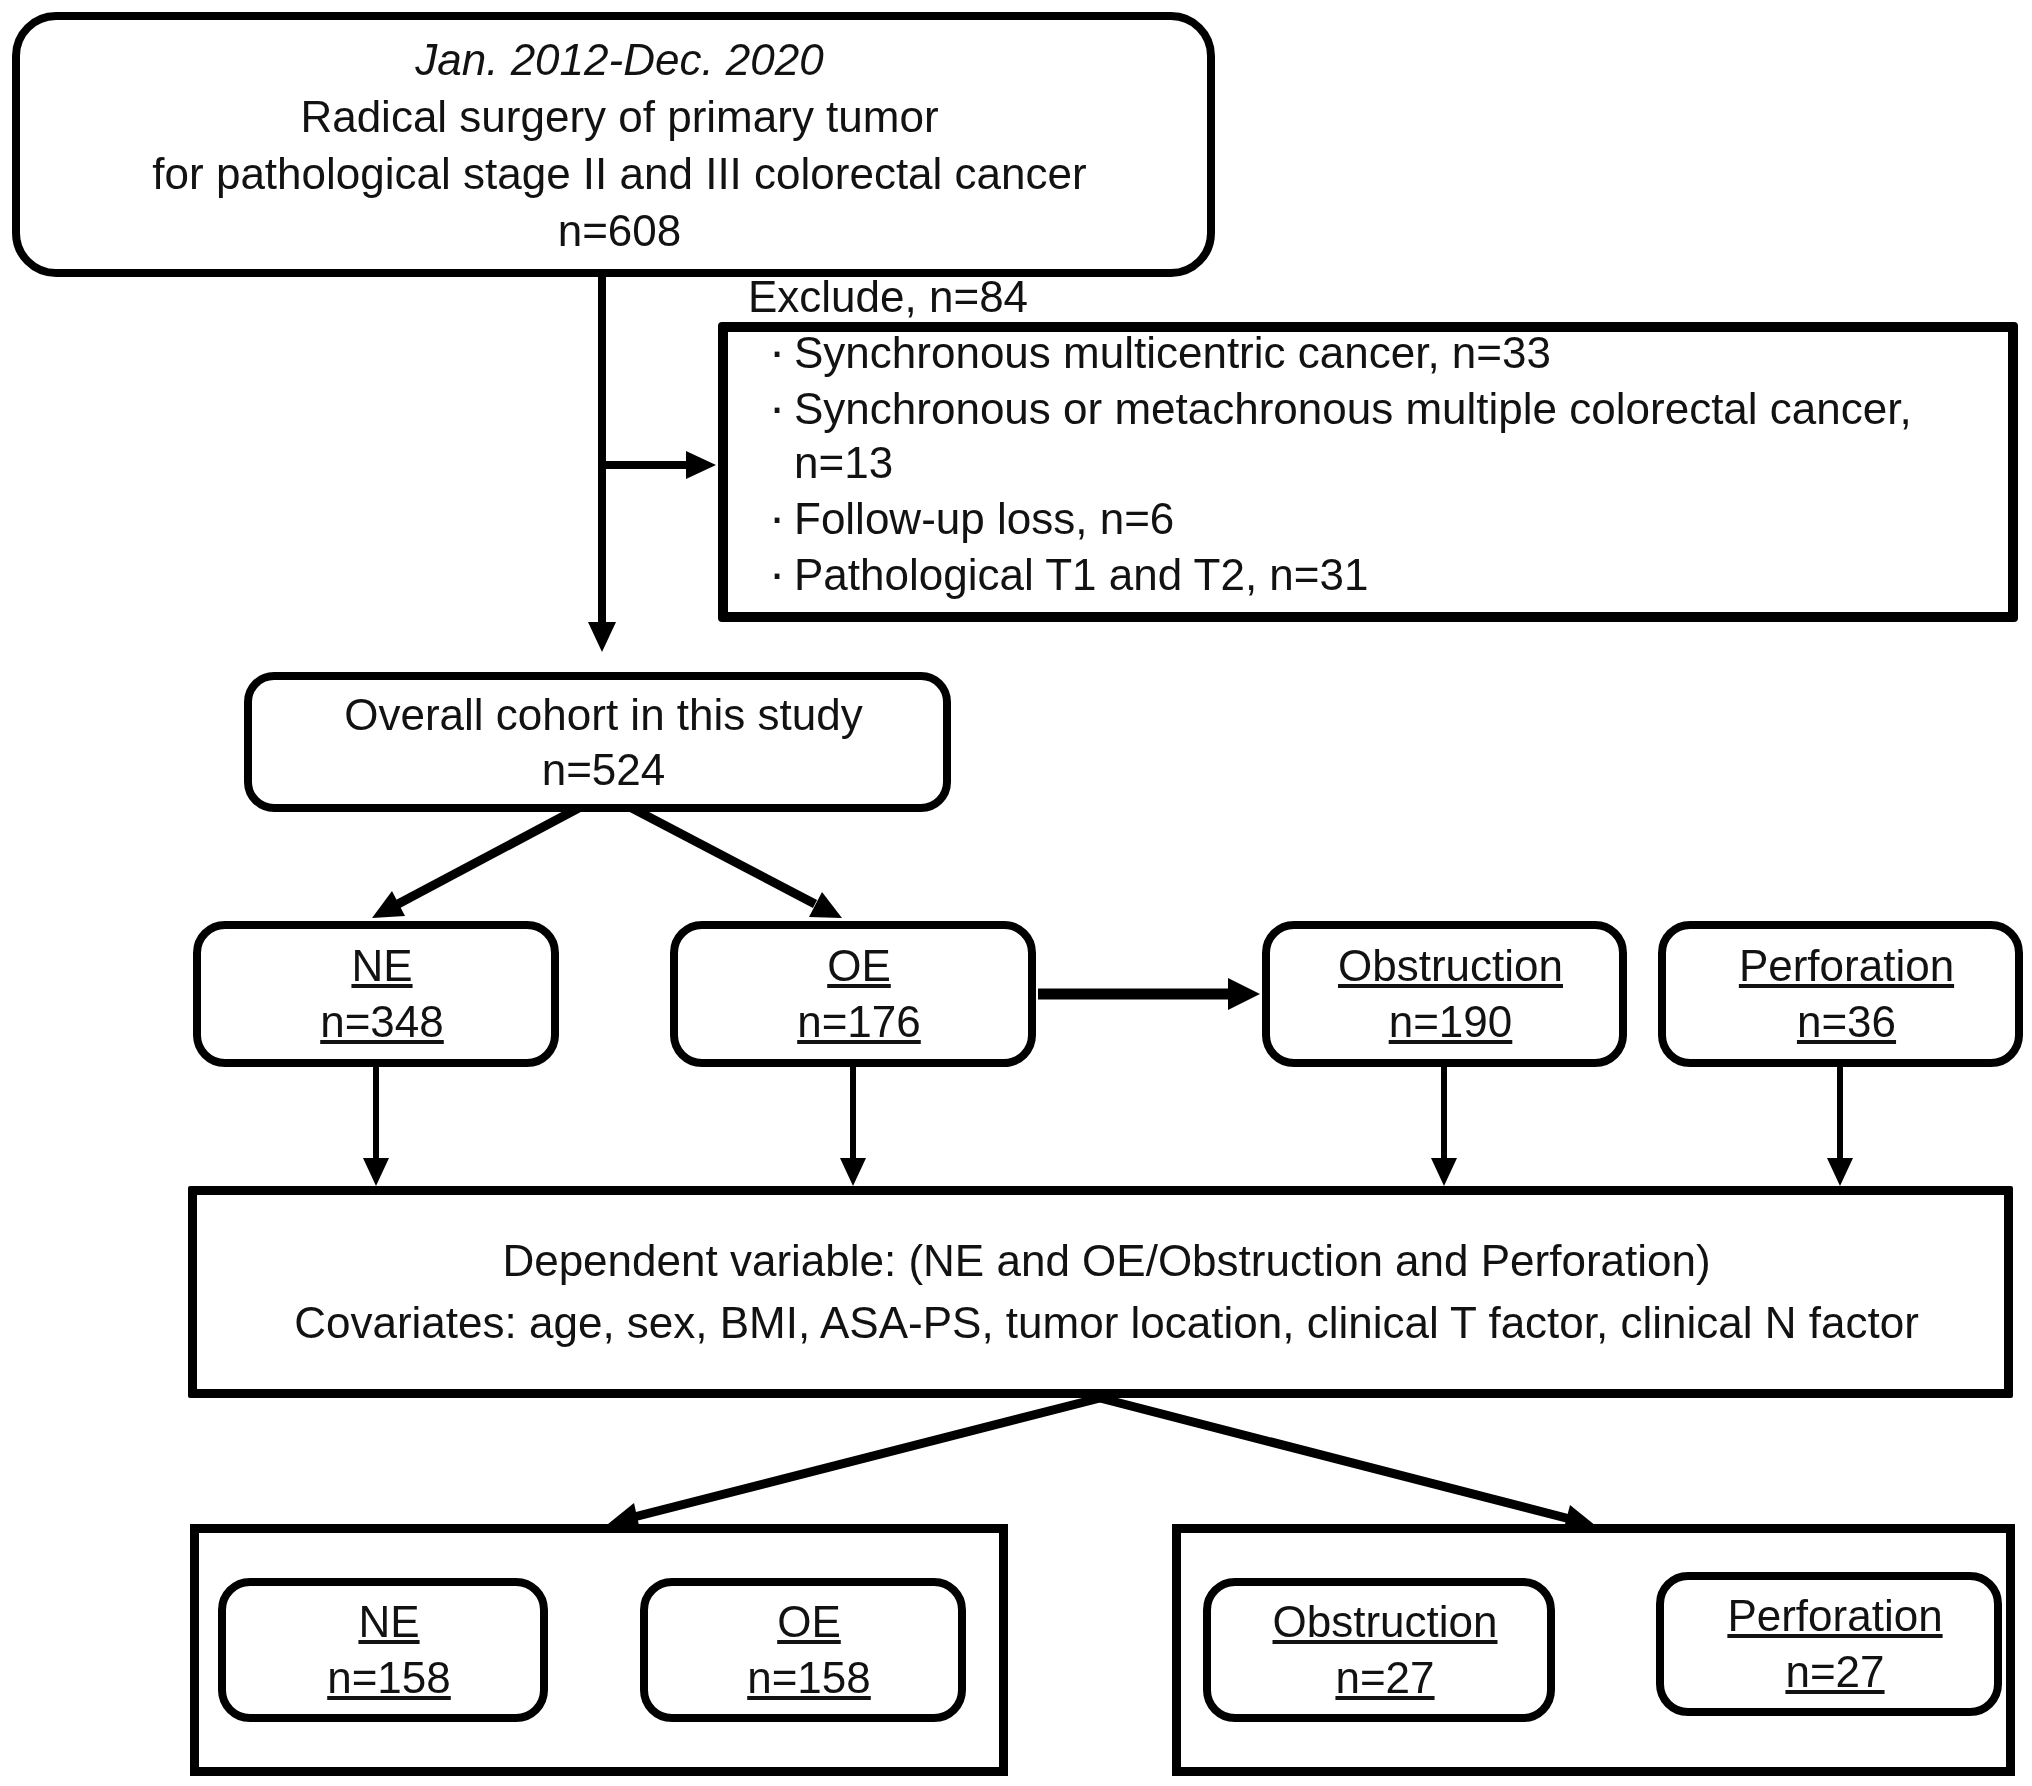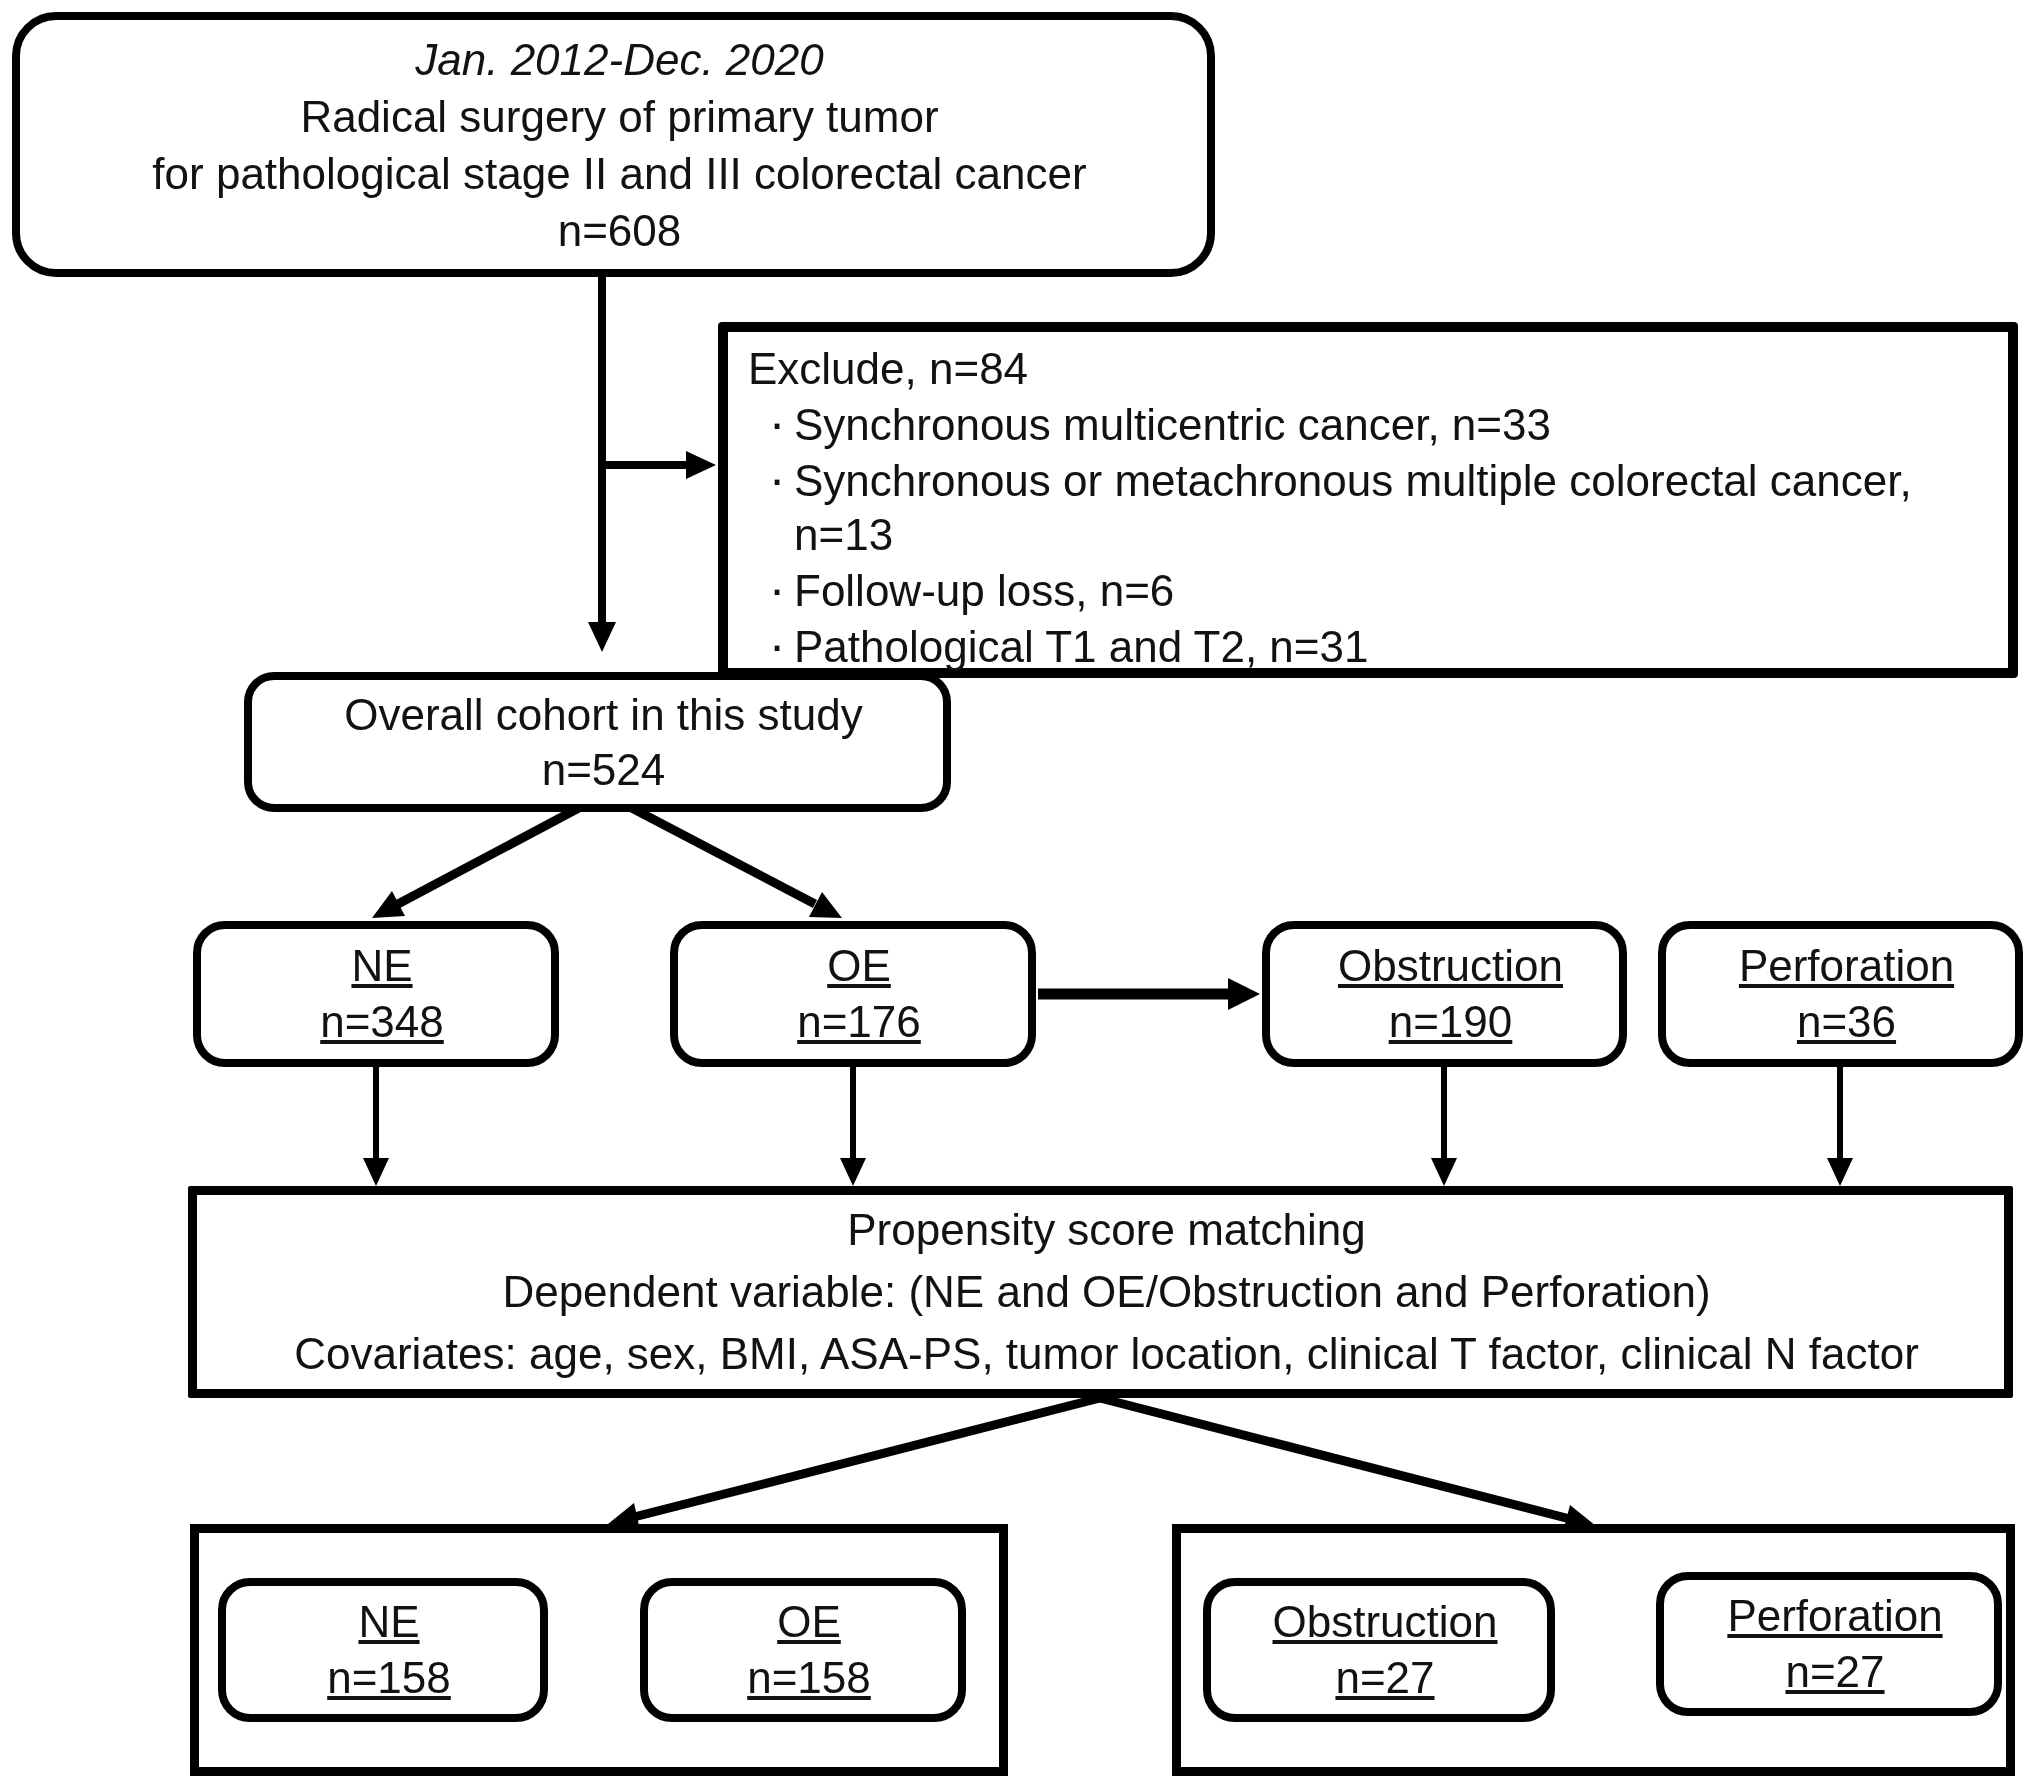--- a/index.html
+++ b/index.html
@@ -37,23 +37,23 @@
   }
   .rounded { border-radius: 32px; text-decoration: underline; }
 
   #top-box {
     left: 12px; top: 12px; width: 1203px; height: 265px;
     border-radius: 44px; line-height: 57px;
   }
   #top-box .italic { font-style: italic; }
 
   #exclude-box {
-    left: 718px; top: 322px; width: 1300px; height: 356px;
+    left: 718px; top: 322px; width: 1300px; height: 300px;
     border-width: 10px; border-radius: 4px;
-    align-items: flex-start; justify-content: flex-start;
+    align-items: flex-start; justify-content: flex-end;
     text-align: left; padding: 10px 10px 10px 20px;
     line-height: 54px;
   }
   .x-item { display: flex; align-items: baseline; margin-left: 12px; }
   .x-item .bullet {
     width: 34px; text-align: center; font-size: 50px; flex: 0 0 auto;
   }
 
   #overall-box {
     left: 244px; top: 672px; width: 707px; height: 140px;
@@ -199,21 +199,20 @@
   <div class="box rounded" id="obstruction-box">
     <div>Obstruction</div>
     <div>n=190</div>
   </div>
   <div class="box rounded" id="perforation-box">
     <div>Perforation</div>
     <div>n=36</div>
   </div>
 
   <div class="box" id="psm-box">
-    <div>Propensity score matching</div>
     <div>Dependent variable: (NE and OE/Obstruction and Perforation)</div>
     <div>Covariates: age, sex, BMI, ASA-PS, tumor location, clinical T factor, clinical N factor</div>
   </div>
 
   <div class="group-box" id="group-left"></div>
   <div class="group-box" id="group-right"></div>
 
   <div class="box rounded" id="matched-ne">
     <div>NE</div>
     <div>n=158</div>

